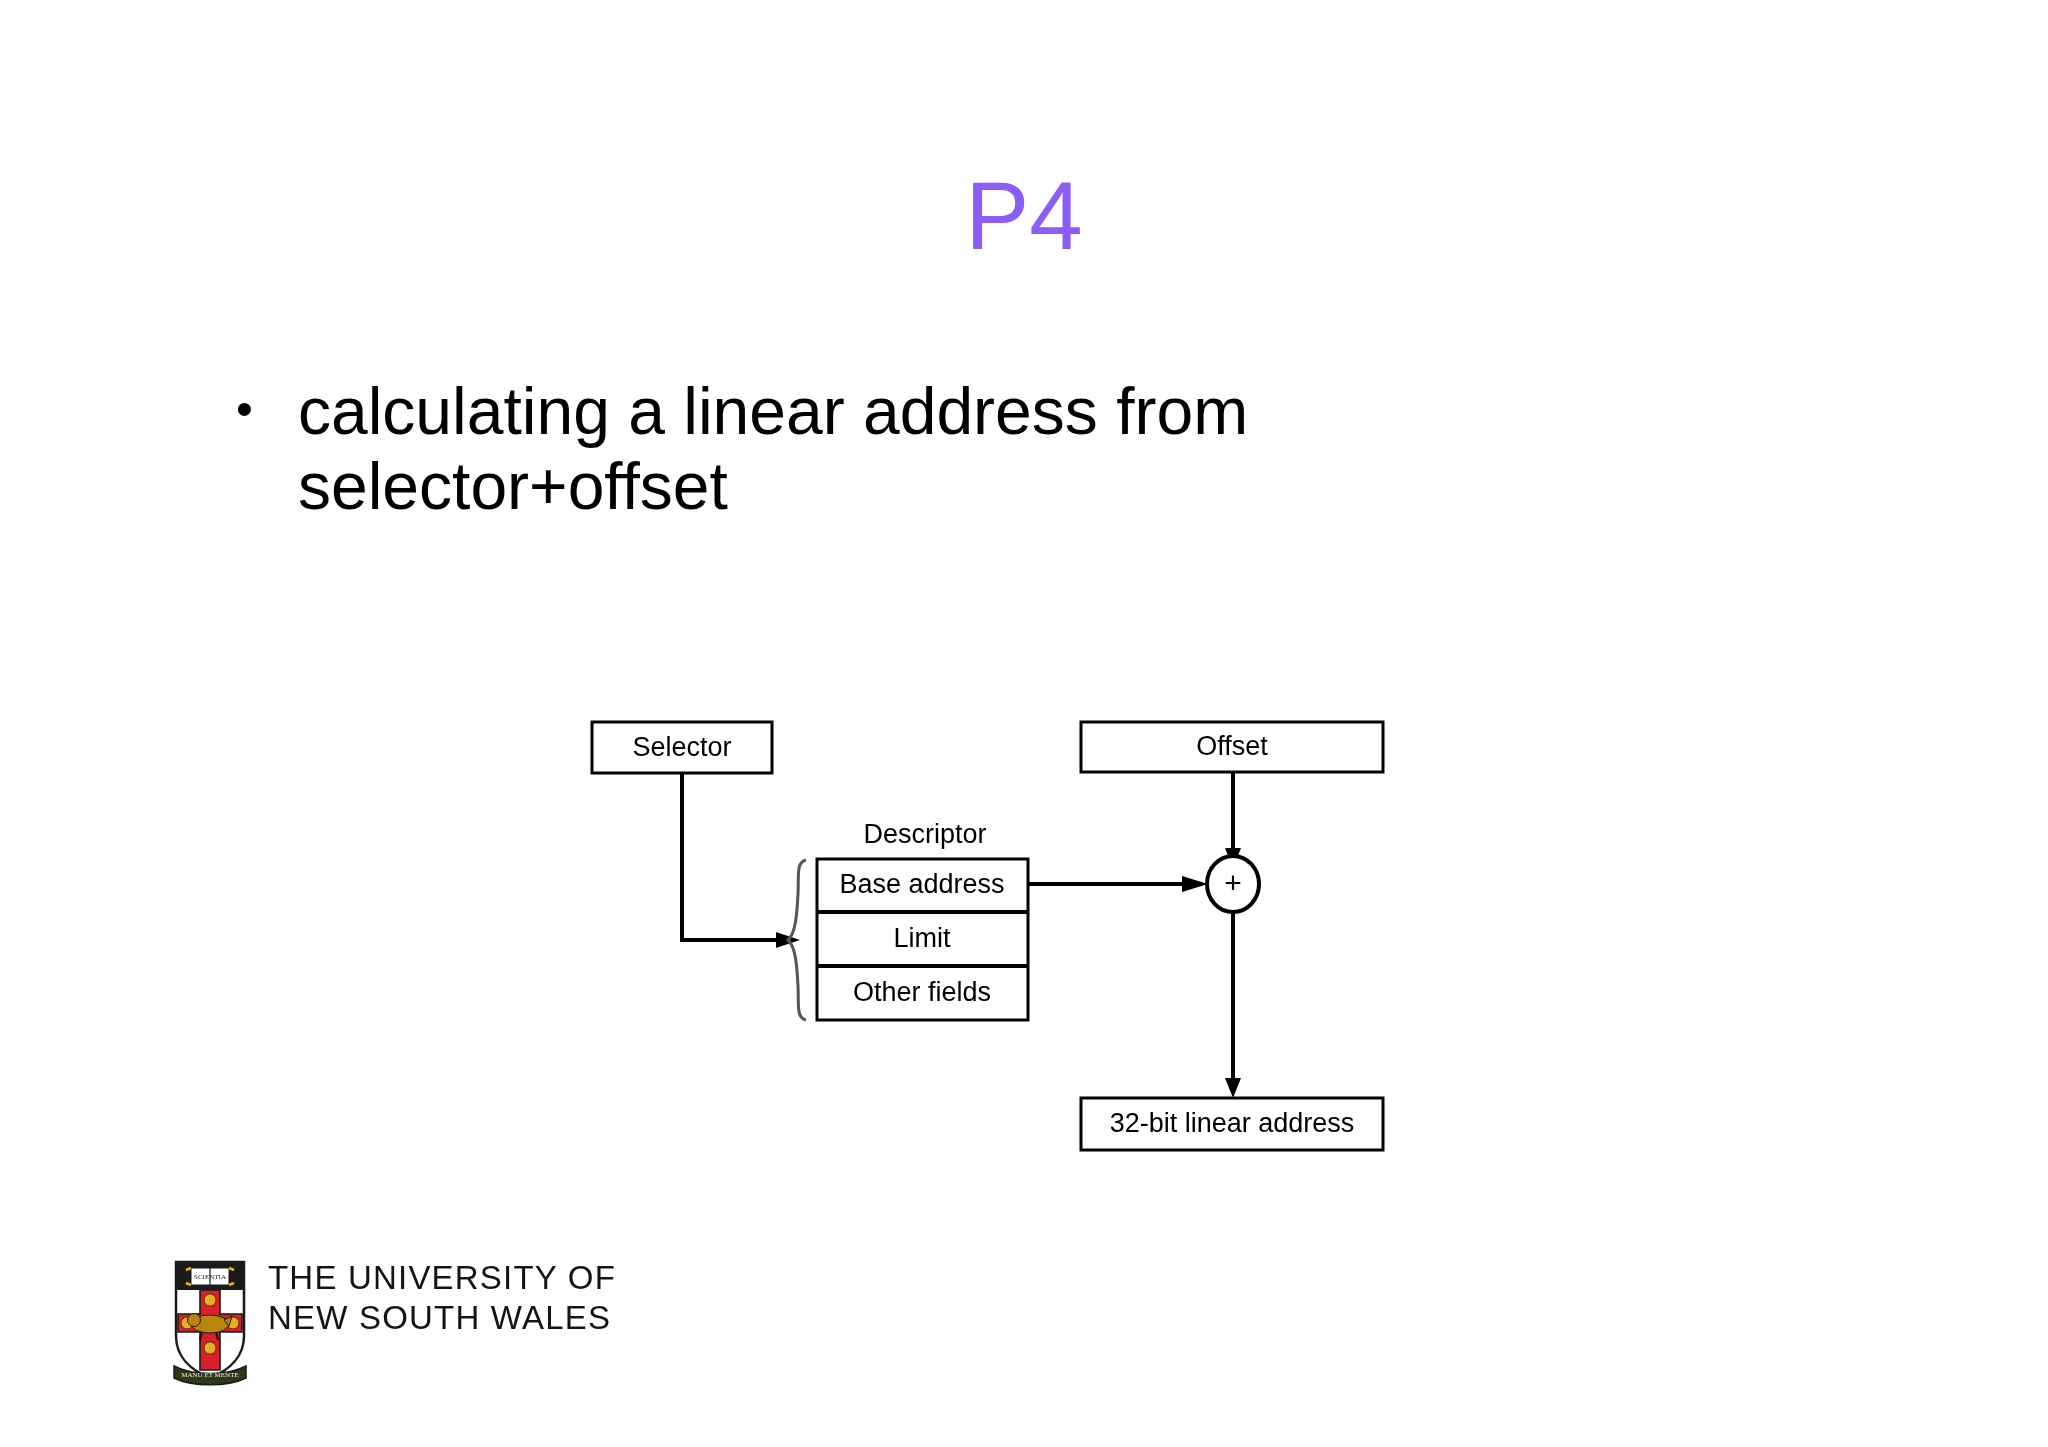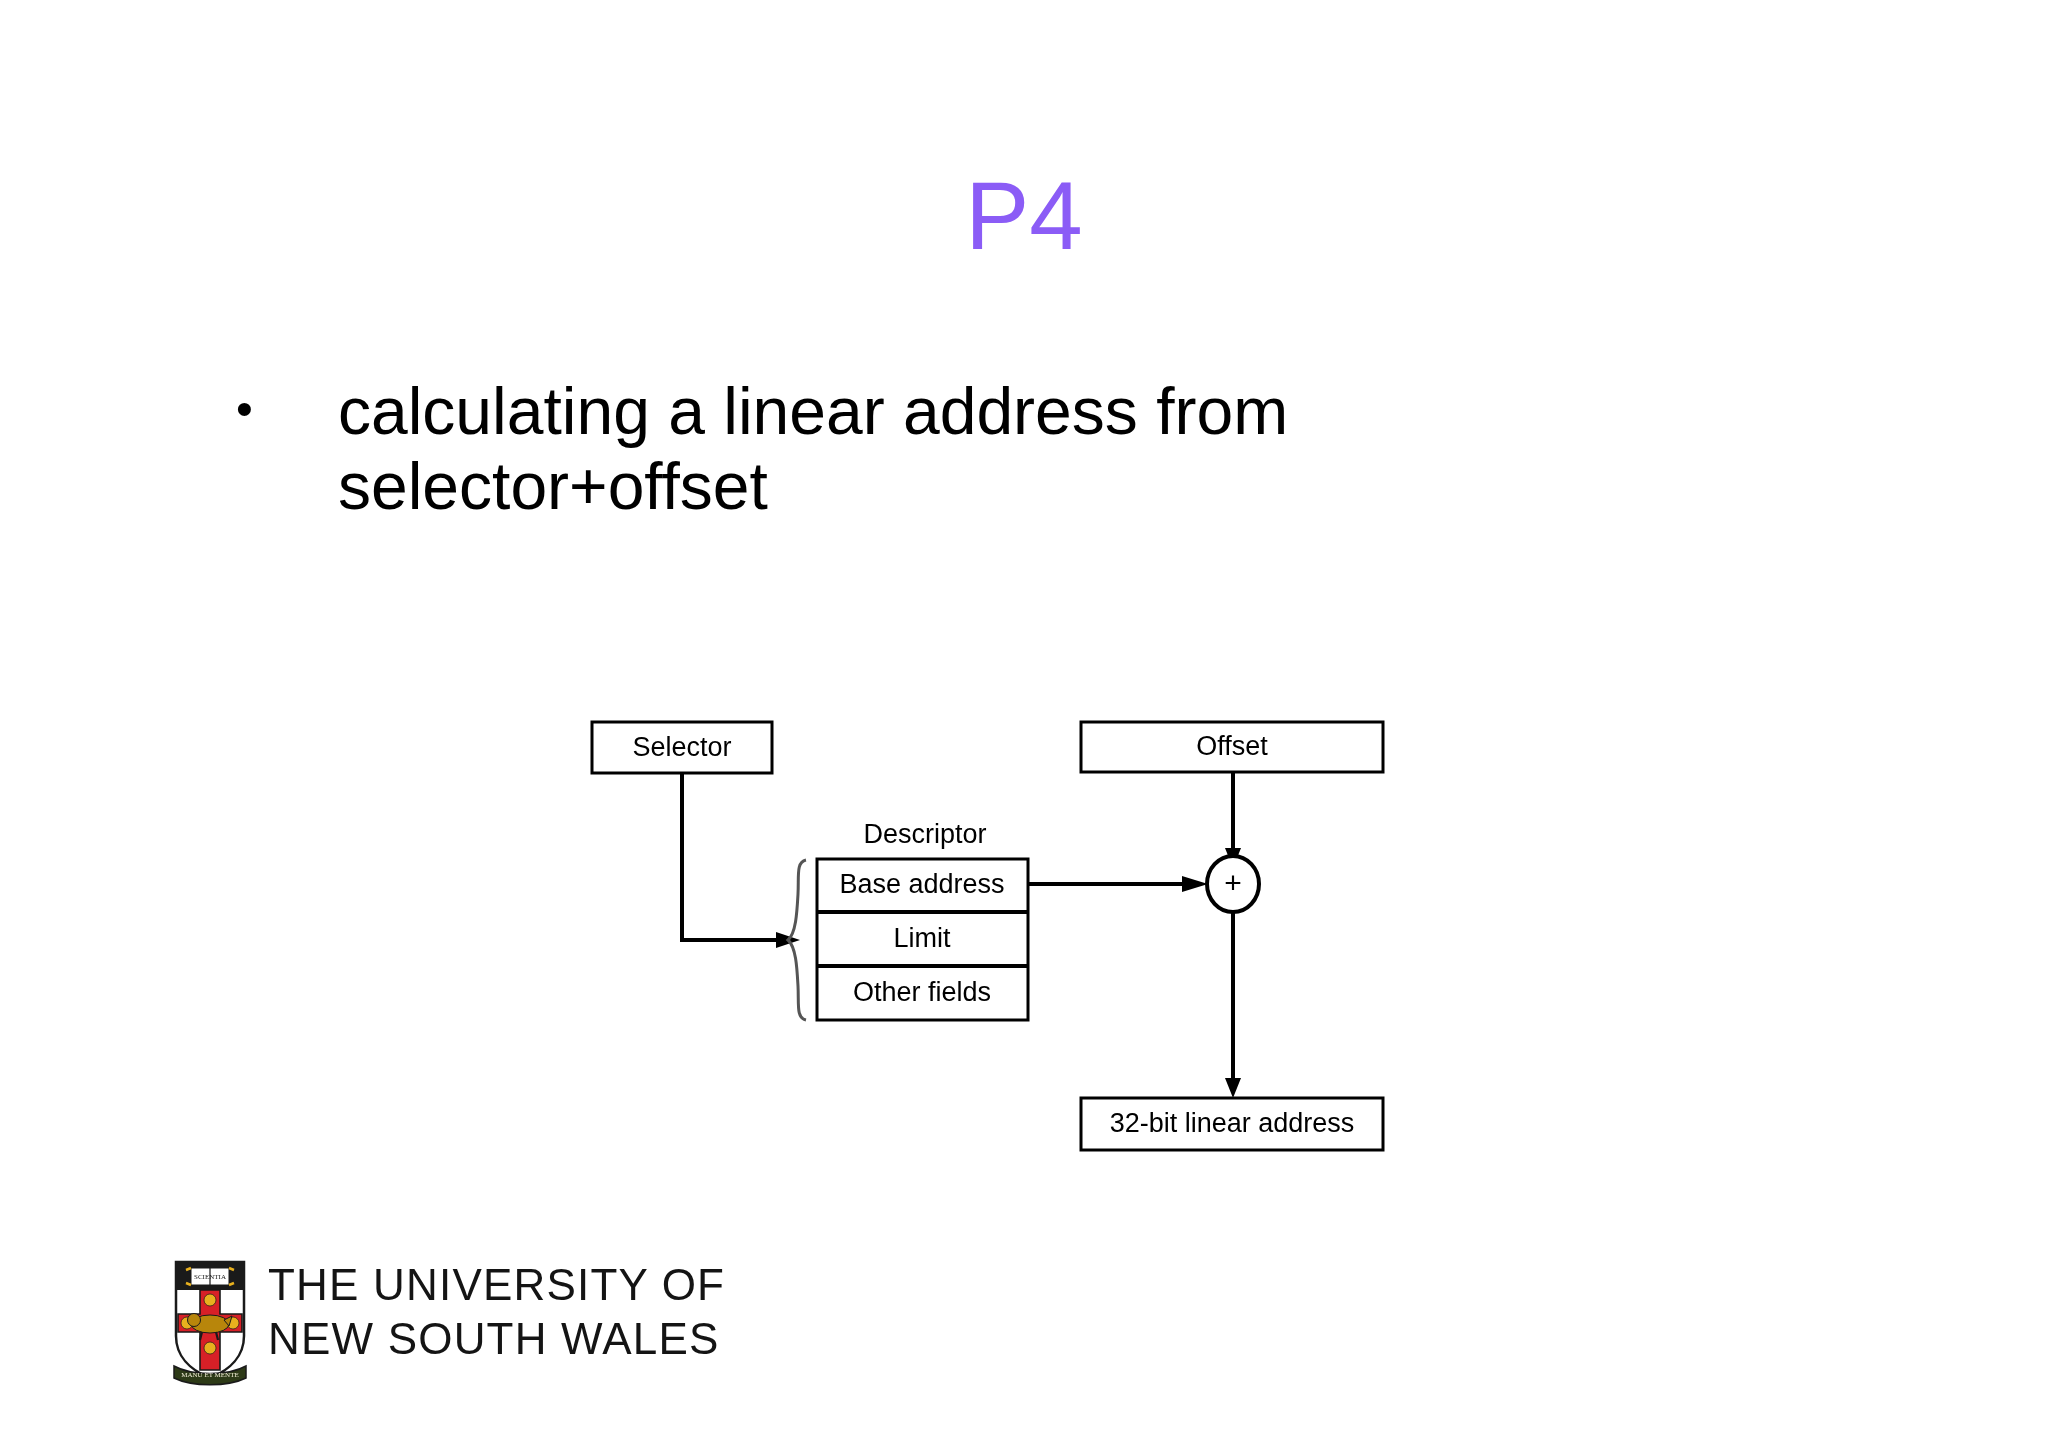--- a/index.html
+++ b/index.html
@@ -49,21 +49,20 @@
     flex: 0 0 auto;
     width: 62px;
     font-size: 48px;
     line-height: 1.45;
     text-align: left;
     color: #000000;
   }
   .bullet-text {
     flex: 1 1 auto;
     white-space: pre-line;
-    margin-left: 40px;
   }
 
   
   #diagram {
     position: absolute;
     left: 560px;
     top: 690px;
     width: 880px;
     height: 500px;
   }
@@ -117,21 +116,21 @@
   }
   #unsw-crest {
     flex: 0 0 auto;
     width: 76px;
     height: 128px;
   }
   #unsw-wordmark {
     flex: 0 0 auto;
     margin-left: 20px;
     font-family: "Liberation Sans", sans-serif;
-    font-size: 44px;
+    font-size: 33px;
     line-height: 1.22;
     letter-spacing: 1.2px;
     color: #141414;
     font-weight: 300;
     white-space: pre-line;
   }
 </style>
 </head>
 <body>
 

